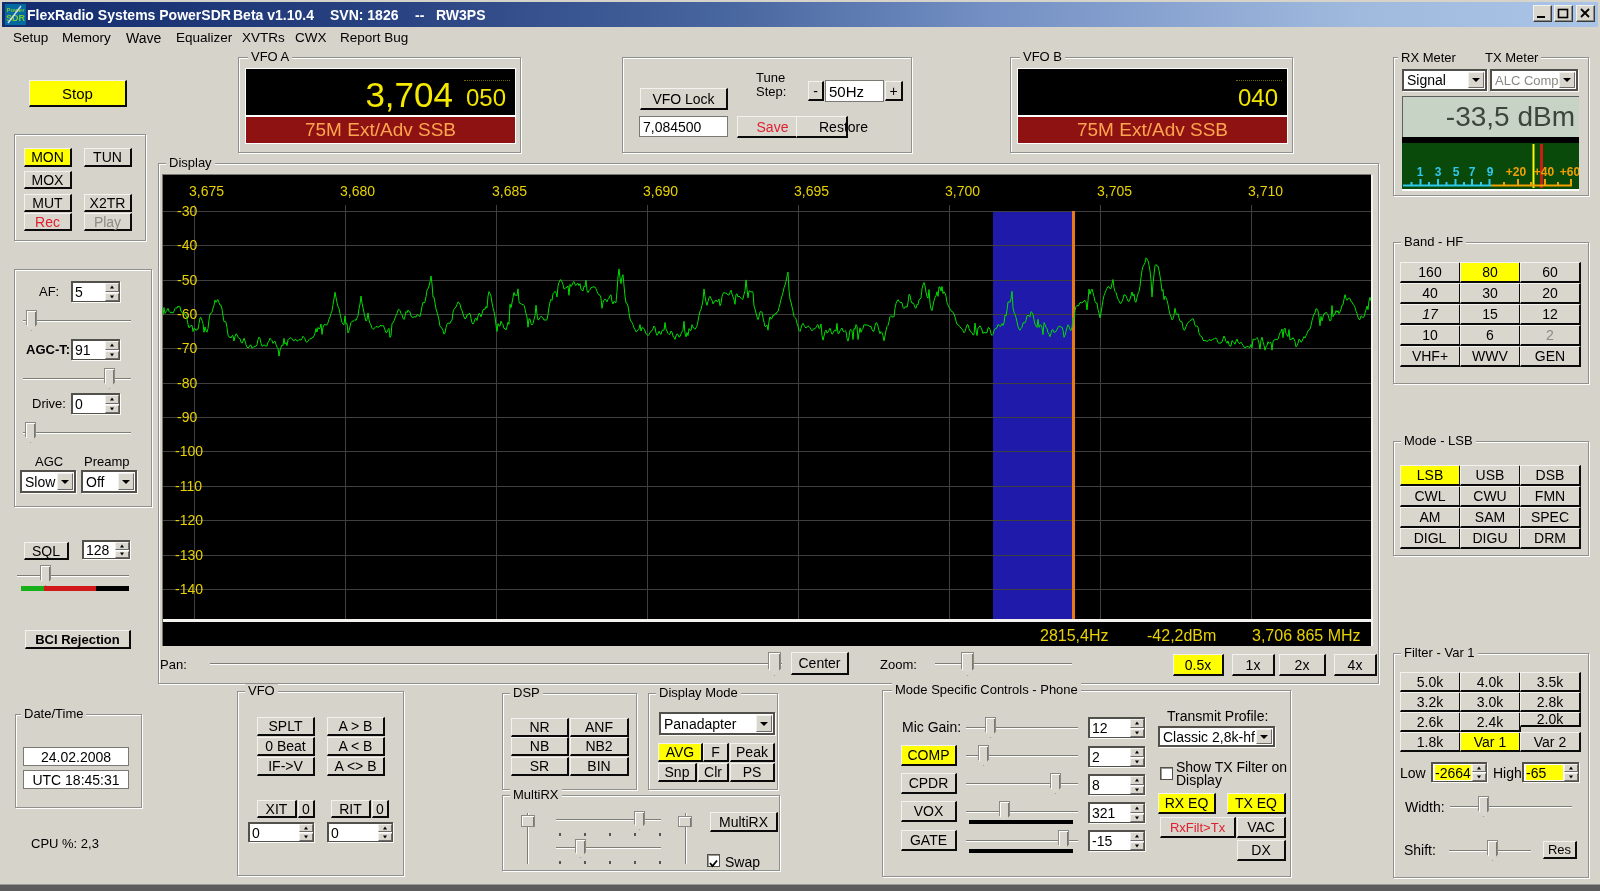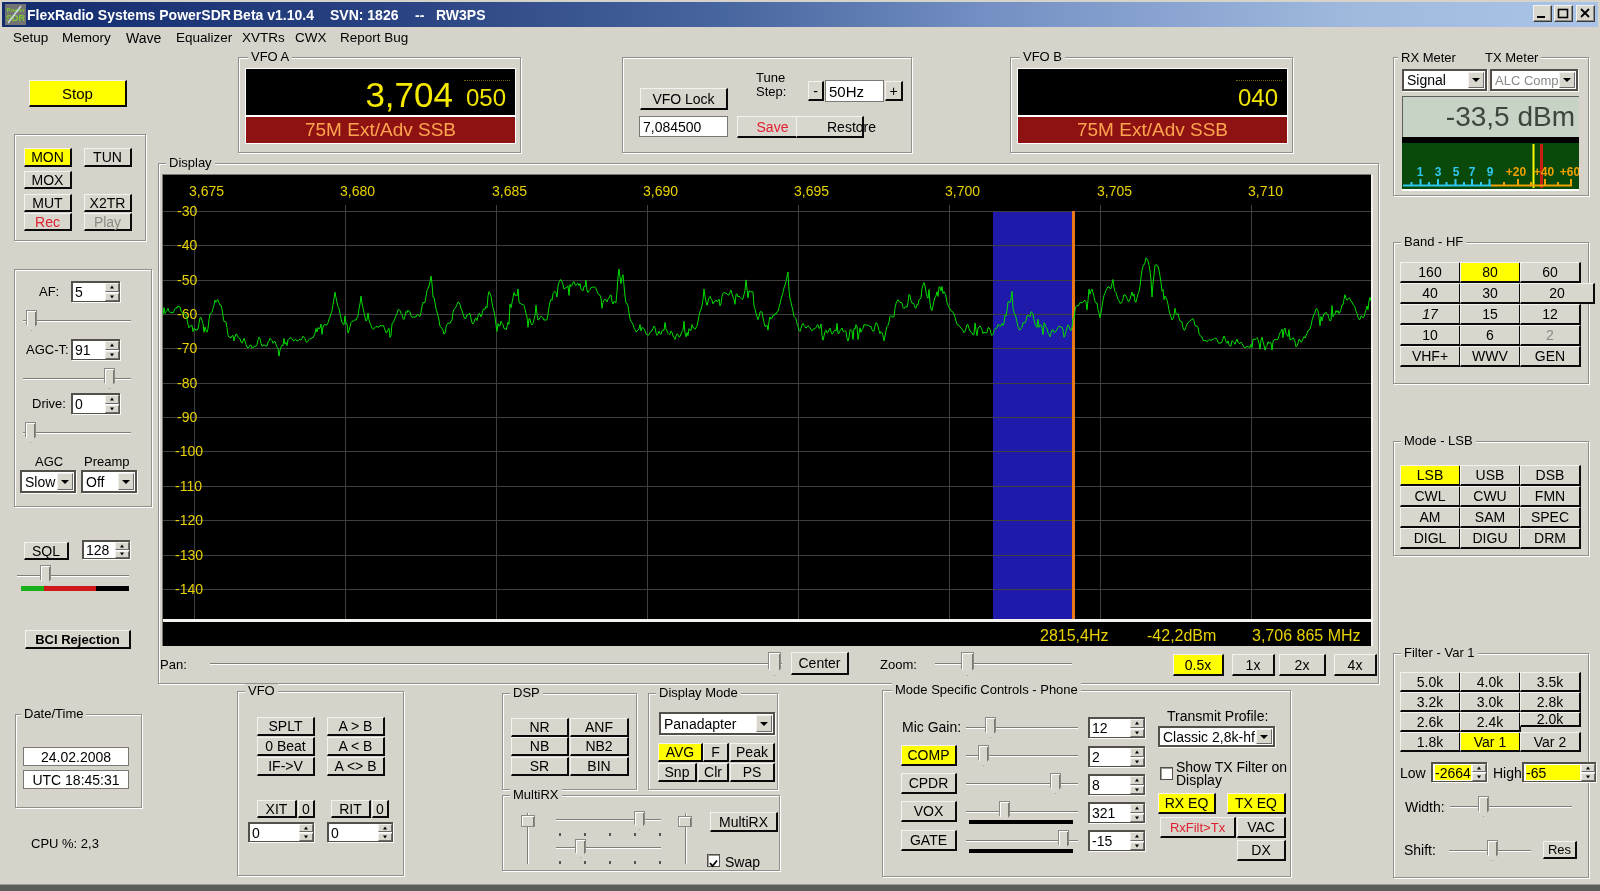--- a/index.html
+++ b/index.html
@@ -22,21 +22,21 @@
 .combo .cb i{width:0;height:0;border-left:4px solid transparent;border-right:4px solid transparent;border-top:4.5px solid #000;position:absolute;left:50%;top:50%;transform:translate(-50%,-50%);}
 .track{position:absolute;height:2px;background:#7e7e78;border-bottom:1px solid #fff;}
 .vtrack{position:absolute;width:2px;background:#7e7e78;border-right:1px solid #fff;}
 .th{position:absolute;width:11px;height:21px;background:#d9d6ce;border:1px solid #8a8a84;clip-path:polygon(0 0,100% 0,100% 68%,50% 100%,0 68%);box-shadow:inset 1px 1px 0 #fff,inset -1px 0 0 #77776f;}
 .chk{position:absolute;width:13px;height:13px;background:#fff;border:1px solid #52504a;box-shadow:inset 1px 1px 0 #9a9890;}
 </style></head><body>
 <div id="win">
 
 <div class="abs" style="left:0;top:0;width:1600px;height:891px;border:2px solid #d6d3cb;"></div>
 <div class="abs" style="left:2px;top:2px;width:1596px;height:25px;background:linear-gradient(to right,#122c6e,#2a4382 25%,#47659e 45%,#7490c4 62%,#a0bade 85%,#aac4e8);"></div>
-<div class="abs" style="left:5px;top:4px;width:21px;height:21px;background:#737373;">
+<div class="abs" style="left:5px;top:4px;width:21px;height:21px;background:#0369a1;">
 <svg width="21" height="21" viewBox="0 0 21 21" style="position:absolute;left:0;top:0;">
 <text x="10.5" y="8" font-size="6" font-weight="bold" fill="#7ec832" text-anchor="middle" font-family="Liberation Sans">Power</text>
 <text x="10.5" y="17" font-size="9" font-weight="bold" fill="#7ec832" text-anchor="middle" font-family="Liberation Sans">SDR</text>
 <line x1="3" y1="19" x2="16" y2="2" stroke="#cfd8e8" stroke-width="1.4"></line>
 </svg>
     </div>
 <div class="abs" style="left:27px;top:7px;font-size:14px;font-weight:bold;color:#fff;">FlexRadio Systems PowerSDR</div>
 <div class="abs" style="left:233px;top:7px;font-size:14px;font-weight:bold;color:#fff;">Beta v1.10.4</div>
 <div class="abs" style="left:330px;top:7px;font-size:14px;font-weight:bold;color:#fff;">SVN: 1826</div>
 <div class="abs" style="left:415px;top:7px;font-size:14px;font-weight:bold;color:#fff;">--</div>
@@ -74,21 +74,21 @@
         <div>
           <i class="tri-u"></i>
         </div>
         <div>
           <i class="tri-d"></i>
         </div>
       </div>
     </div>
 <div class="track" style="left:23px;top:320px;width:108px;"></div>
     <div class="th" style="left:26px;top:310px;"></div>
-<div class="txt" style="left:26px;top:343px;">AGC-T:</div>
+<div class="txt" style="left:26px;top:343px;font-weight:bold;">AGC-T:</div>
 <div class="spin" style="left:71px;top:339px;width:49px;height:21px;">
       <div class="v" style="">91</div>
       <div class="ud">
         <div>
           <i class="tri-u"></i>
         </div>
         <div>
           <i class="tri-d"></i>
         </div>
       </div>
@@ -151,21 +151,21 @@
 <div class="abs" style="left:245px;top:68px;width:271px;height:76px;background:#fff;"></div>
 <div class="abs" style="left:246px;top:69px;width:269px;height:46px;background:#000;"></div>
 <div class="abs" style="left:249px;top:75px;width:204px;height:38px;color:#f5e900;font-size:35px;text-align:right;">3,704</div>
 <div class="abs" style="left:466px;top:84px;color:#f0e400;font-size:24px;">050</div>
 <div class="abs" style="left:464px;top:80px;width:46px;height:2px;border-top:1px dotted #6f6400;"></div>
 <div class="abs" style="left:246px;top:117px;width:269px;height:26px;background:#8e1212;color:#ffa54f;font-size:19px;display:flex;align-items:center;justify-content:center;">75M Ext/Adv SSB</div>
 <div class="grp" style="left:622px;top:57px;width:290px;height:96px;"></div>
 <div class="b" style="left:640px;top:88px;width:88px;height:22px;">VFO Lock</div>
 <div class="abs" style="left:639px;top:116px;width:89px;height:21px;background:#fff;border:1px solid #7a7a74;display:flex;align-items:center;font-size:14px;padding-left:3px;">7,084500</div>
 <div class="b" style="left:737px;top:116px;width:72px;height:22px;color:#e02030;">Save</div>
-<div class="b" style="left:796px;top:116px;width:68px;height:22px;padding-left:44px;">Restore</div>
+<div class="b" style="left:796px;top:116px;width:52px;height:22px;padding-left:44px;">Restore</div>
 <div class="txt" style="left:756px;top:71px;">Tune<br>Step:</div>
 <div class="b" style="left:808px;top:81px;width:16px;height:20px;">-</div>
 <div class="abs" style="left:825px;top:80px;width:59px;height:22px;background:#fff;border:1px solid #7a7a74;display:flex;align-items:center;font-size:15px;padding-left:3px;">50Hz</div>
 <div class="b" style="left:885px;top:81px;width:18px;height:20px;">+</div>
 <div class="grp" style="left:1010px;top:57px;width:283px;height:96px;"></div>
     <div class="glab" style="left:1020px;top:50px;font-size:13px;">VFO B</div>
 <div class="abs" style="left:1017px;top:68px;width:271px;height:76px;background:#fff;"></div>
 <div class="abs" style="left:1018px;top:69px;width:269px;height:46px;background:#000;"></div>
 <div class="abs" style="left:1238px;top:84px;color:#f0e400;font-size:24px;">040</div>
 <div class="abs" style="left:1236px;top:80px;width:46px;height:2px;border-top:1px dotted #6f6400;"></div>
@@ -469,21 +469,21 @@
 <div class="b" style="left:1160px;top:817px;width:76px;height:21px;color:#e02030;font-size:13px;">RxFilt&gt;Tx</div>
 <div class="b" style="left:1237px;top:817px;width:49px;height:21px;">VAC</div>
 <div class="b" style="left:1237px;top:840px;width:49px;height:21px;">DX</div>
 <div class="grp" style="left:1393px;top:242px;width:196px;height:142px;"></div>
     <div class="glab" style="left:1401px;top:235px;font-size:13px;">Band - HF</div>
 <div class="b" style="left:1400px;top:262px;width:61px;height:21px;">160</div>
 <div class="b y" style="left:1460px;top:262px;width:61px;height:21px;">80</div>
 <div class="b" style="left:1520px;top:262px;width:61px;height:21px;">60</div>
 <div class="b" style="left:1400px;top:283px;width:61px;height:21px;">40</div>
 <div class="b" style="left:1460px;top:283px;width:61px;height:21px;">30</div>
-<div class="b" style="left:1520px;top:283px;width:75px;height:21px;">20</div>
+<div class="b" style="left:1520px;top:283px;width:61px;height:21px;">20</div>
 <div class="b" style="left:1400px;top:304px;width:61px;height:21px;font-style:italic;">17</div>
 <div class="b" style="left:1460px;top:304px;width:61px;height:21px;">15</div>
 <div class="b" style="left:1520px;top:304px;width:61px;height:21px;">12</div>
 <div class="b" style="left:1400px;top:325px;width:61px;height:21px;">10</div>
 <div class="b" style="left:1460px;top:325px;width:61px;height:21px;">6</div>
 <div class="b" style="left:1520px;top:325px;width:61px;height:21px;color:#8a8a84;">2</div>
 <div class="b" style="left:1400px;top:346px;width:61px;height:21px;">VHF+</div>
 <div class="b" style="left:1460px;top:346px;width:61px;height:21px;">WWV</div>
 <div class="b" style="left:1520px;top:346px;width:61px;height:21px;">GEN</div>
 <div class="grp" style="left:1393px;top:441px;width:196px;height:115px;"></div>
@@ -520,21 +520,21 @@
       <div class="ud">
         <div>
           <i class="tri-u"></i>
         </div>
         <div>
           <i class="tri-d"></i>
         </div>
       </div>
     </div>
 <div class="txt" style="left:1493px;top:766px;font-size:14px;">High</div>
-<div class="spin" style="left:1522px;top:762px;width:74px;height:20px;">
+<div class="spin" style="left:1522px;top:762px;width:57px;height:20px;">
       <div class="v" style="background:#ffff00;">-65</div>
       <div class="ud">
         <div>
           <i class="tri-u"></i>
         </div>
         <div>
           <i class="tri-d"></i>
         </div>
       </div>
     </div>

